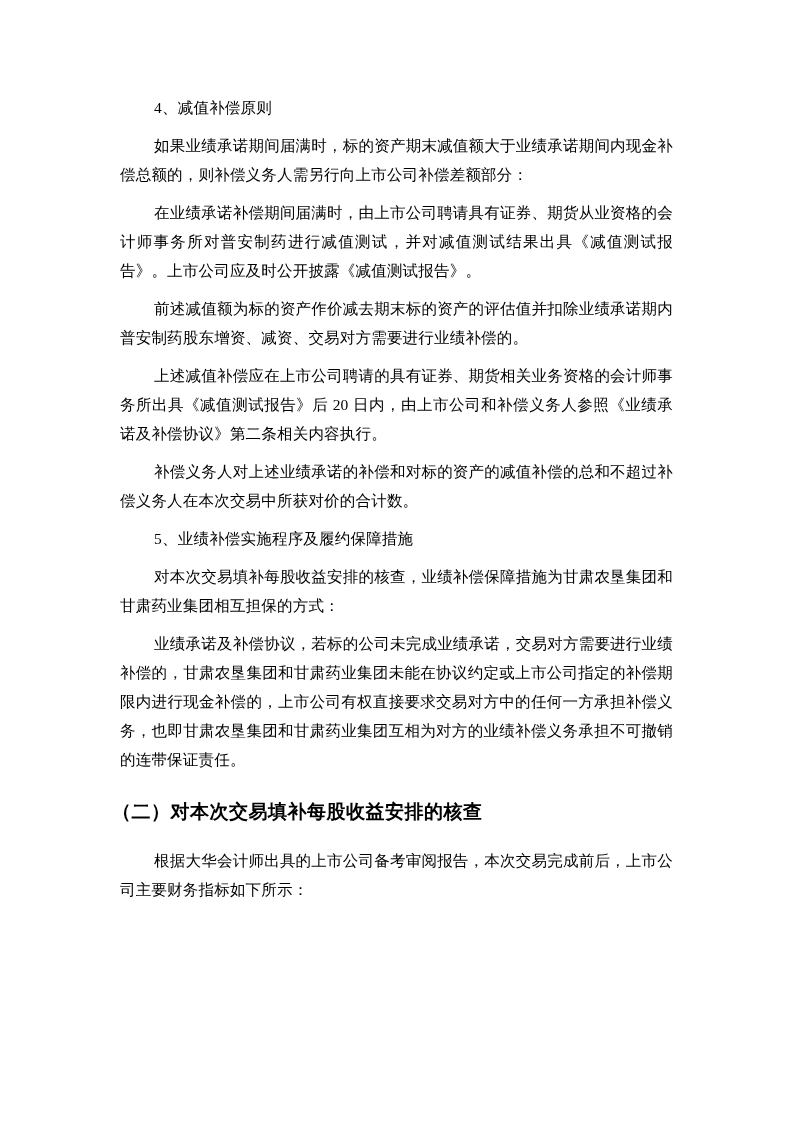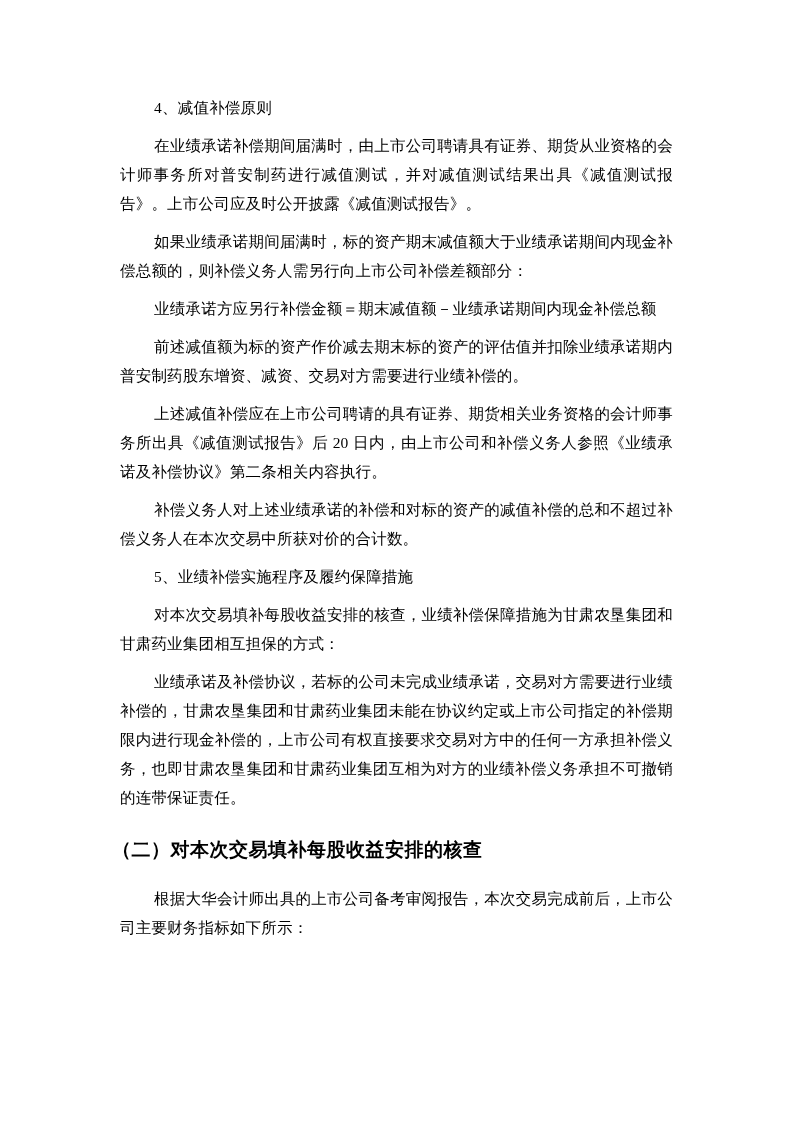--- a/index.html
+++ b/index.html
@@ -55,23 +55,22 @@
     line-height: 20px;
     font-family: Liberation Serif, serif;
   }
 </style>
 </head>
 <body>
 
 <div class="page">
   <div class="content">
     <p class="sub">4、减值补偿原则</p>
+    <p class="para">如果业绩承诺期间届满时，标的资产期末减值额大于业绩承诺期间内现金补偿总额的，则补偿义务人需另行向上市公司补偿差额部分：</p>
     <p class="para">在业绩承诺补偿期间届满时，由上市公司聘请具有证券、期货从业资格的会计师事务所对普安制药进行减值测试，并对减值测试结果出具《减值测试报告》。上市公司应及时公开披露《减值测试报告》。</p>
-    <p class="para">如果业绩承诺期间届满时，标的资产期末减值额大于业绩承诺期间内现金补偿总额的，则补偿义务人需另行向上市公司补偿差额部分：</p>
-    <p class="formula">业绩承诺方应另行补偿金额＝期末减值额－业绩承诺期间内现金补偿总额</p>
     <p class="para">前述减值额为标的资产作价减去期末标的资产的评估值并扣除业绩承诺期内普安制药股东增资、减资、交易对方需要进行业绩补偿的。</p>
     <p class="para">上述减值补偿应在上市公司聘请的具有证券、期货相关业务资格的会计师事务所出具《减值测试报告》后 20 日内，由上市公司和补偿义务人参照《业绩承诺及补偿协议》第二条相关内容执行。</p>
     <p class="para">补偿义务人对上述业绩承诺的补偿和对标的资产的减值补偿的总和不超过补偿义务人在本次交易中所获对价的合计数。</p>
     <p class="sub">5、业绩补偿实施程序及履约保障措施</p>
     <p class="para">对本次交易填补每股收益安排的核查，业绩补偿保障措施为甘肃农垦集团和甘肃药业集团相互担保的方式：</p>
     <p class="para gap-top">业绩承诺及补偿协议，若标的公司未完成业绩承诺，交易对方需要进行业绩补偿的，甘肃农垦集团和甘肃药业集团未能在协议约定或上市公司指定的补偿期限内进行现金补偿的，上市公司有权直接要求交易对方中的任何一方承担补偿义务，也即甘肃农垦集团和甘肃药业集团互相为对方的业绩补偿义务承担不可撤销的连带保证责任。</p>
     <h2 class="section">（二）对本次交易填补每股收益安排的核查</h2>
     <p class="para">根据大华会计师出具的上市公司备考审阅报告，本次交易完成前后，上市公司主要财务指标如下所示：</p>
   </div>
   <div class="pageno">258</div>

